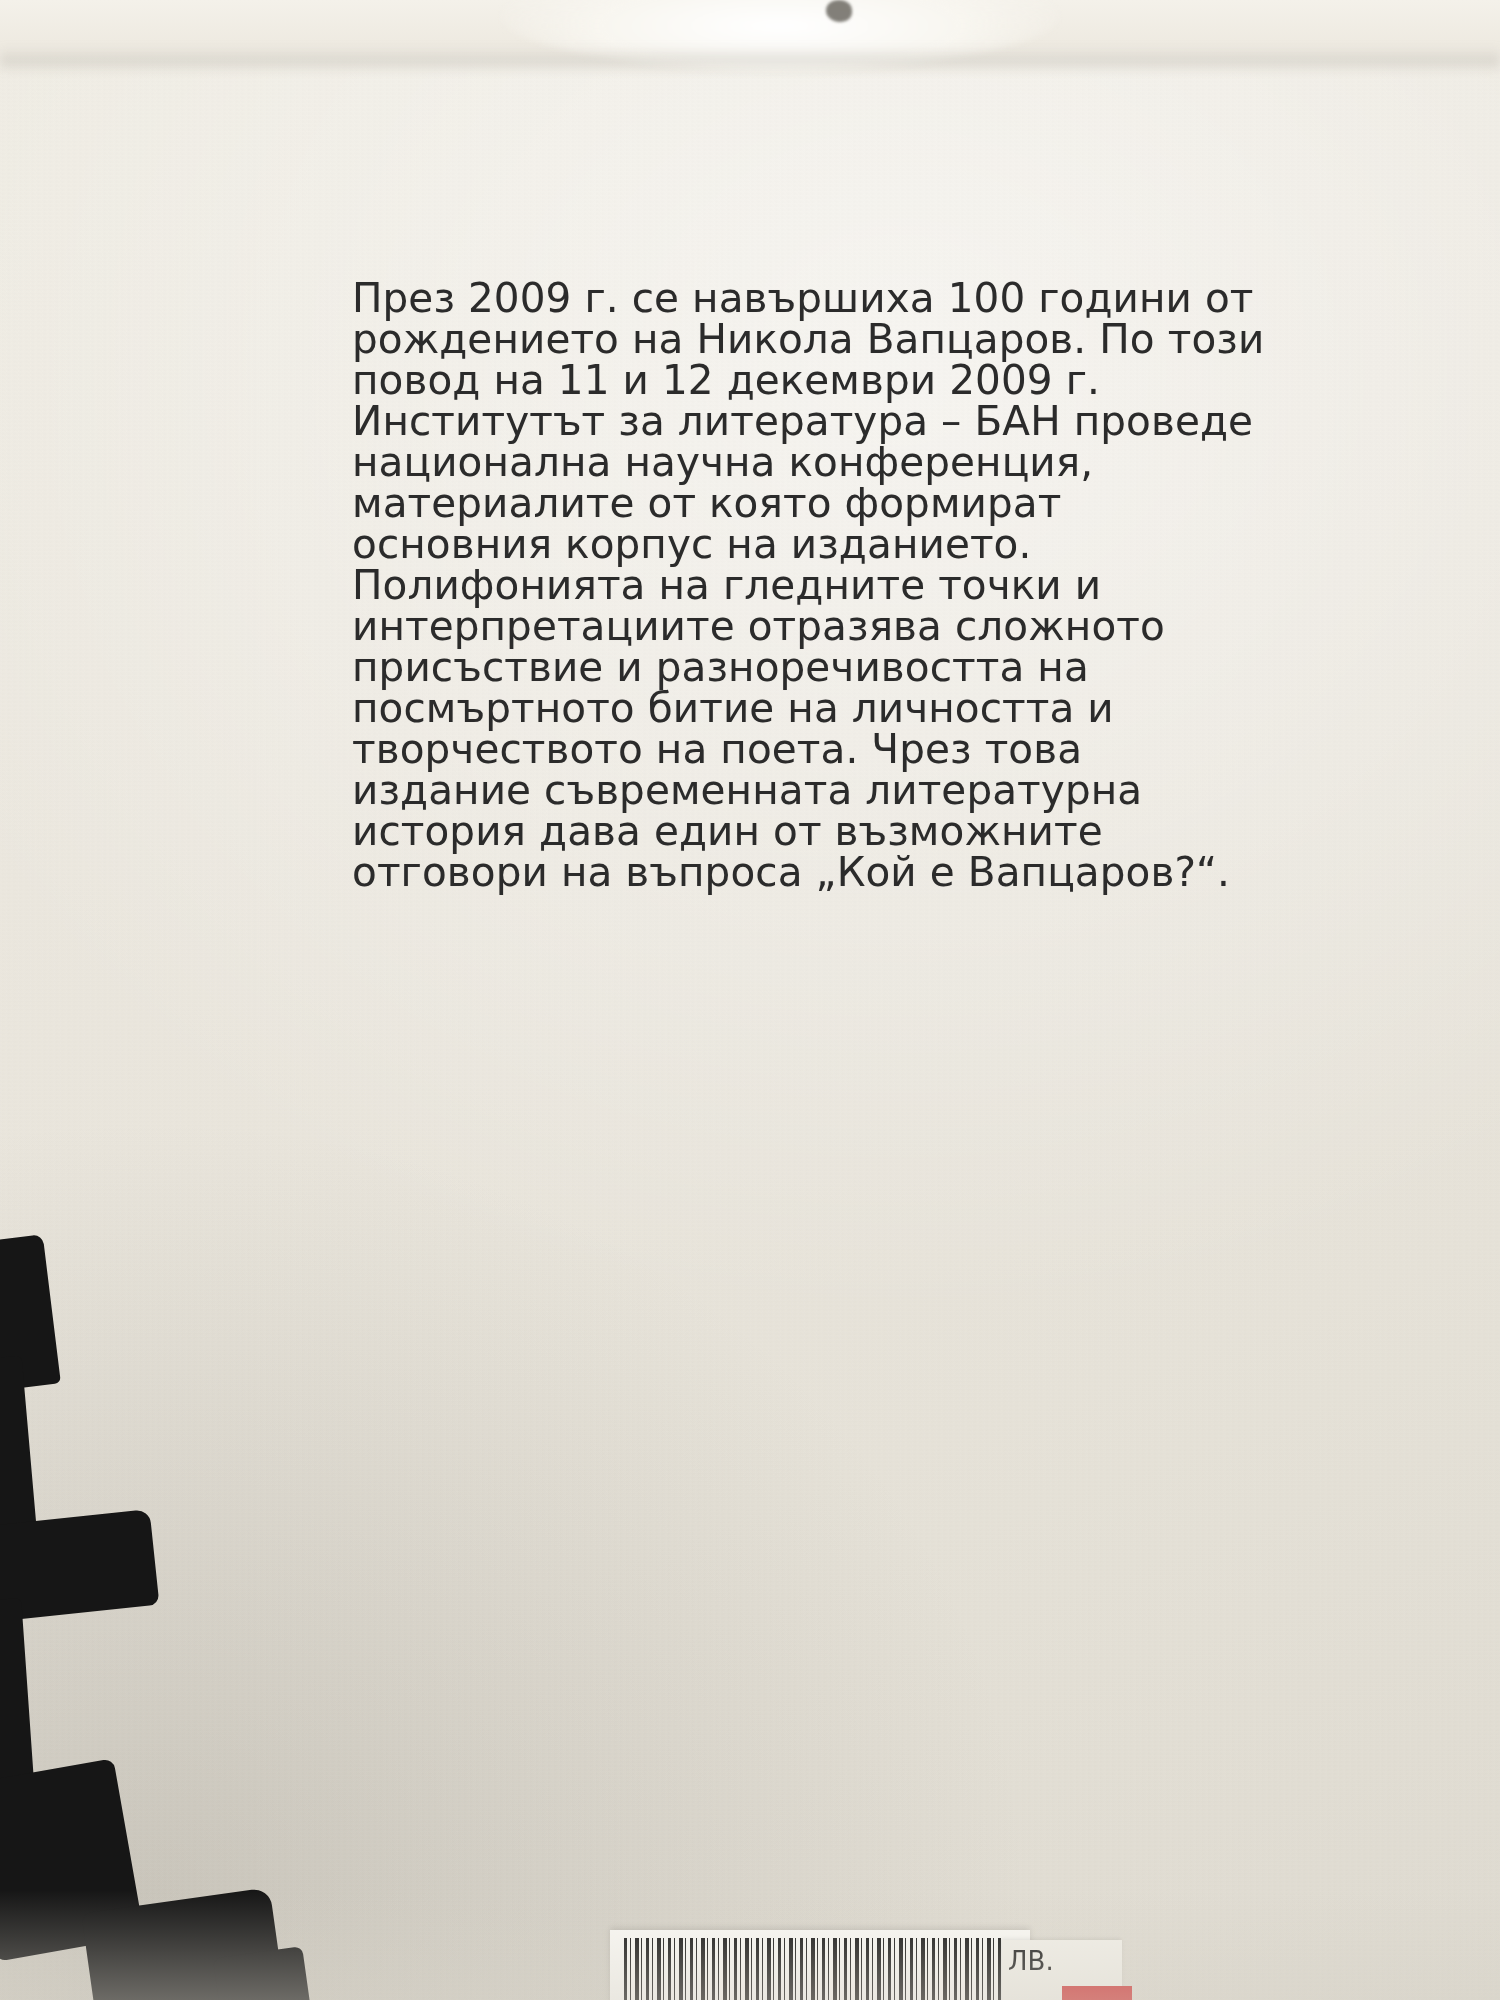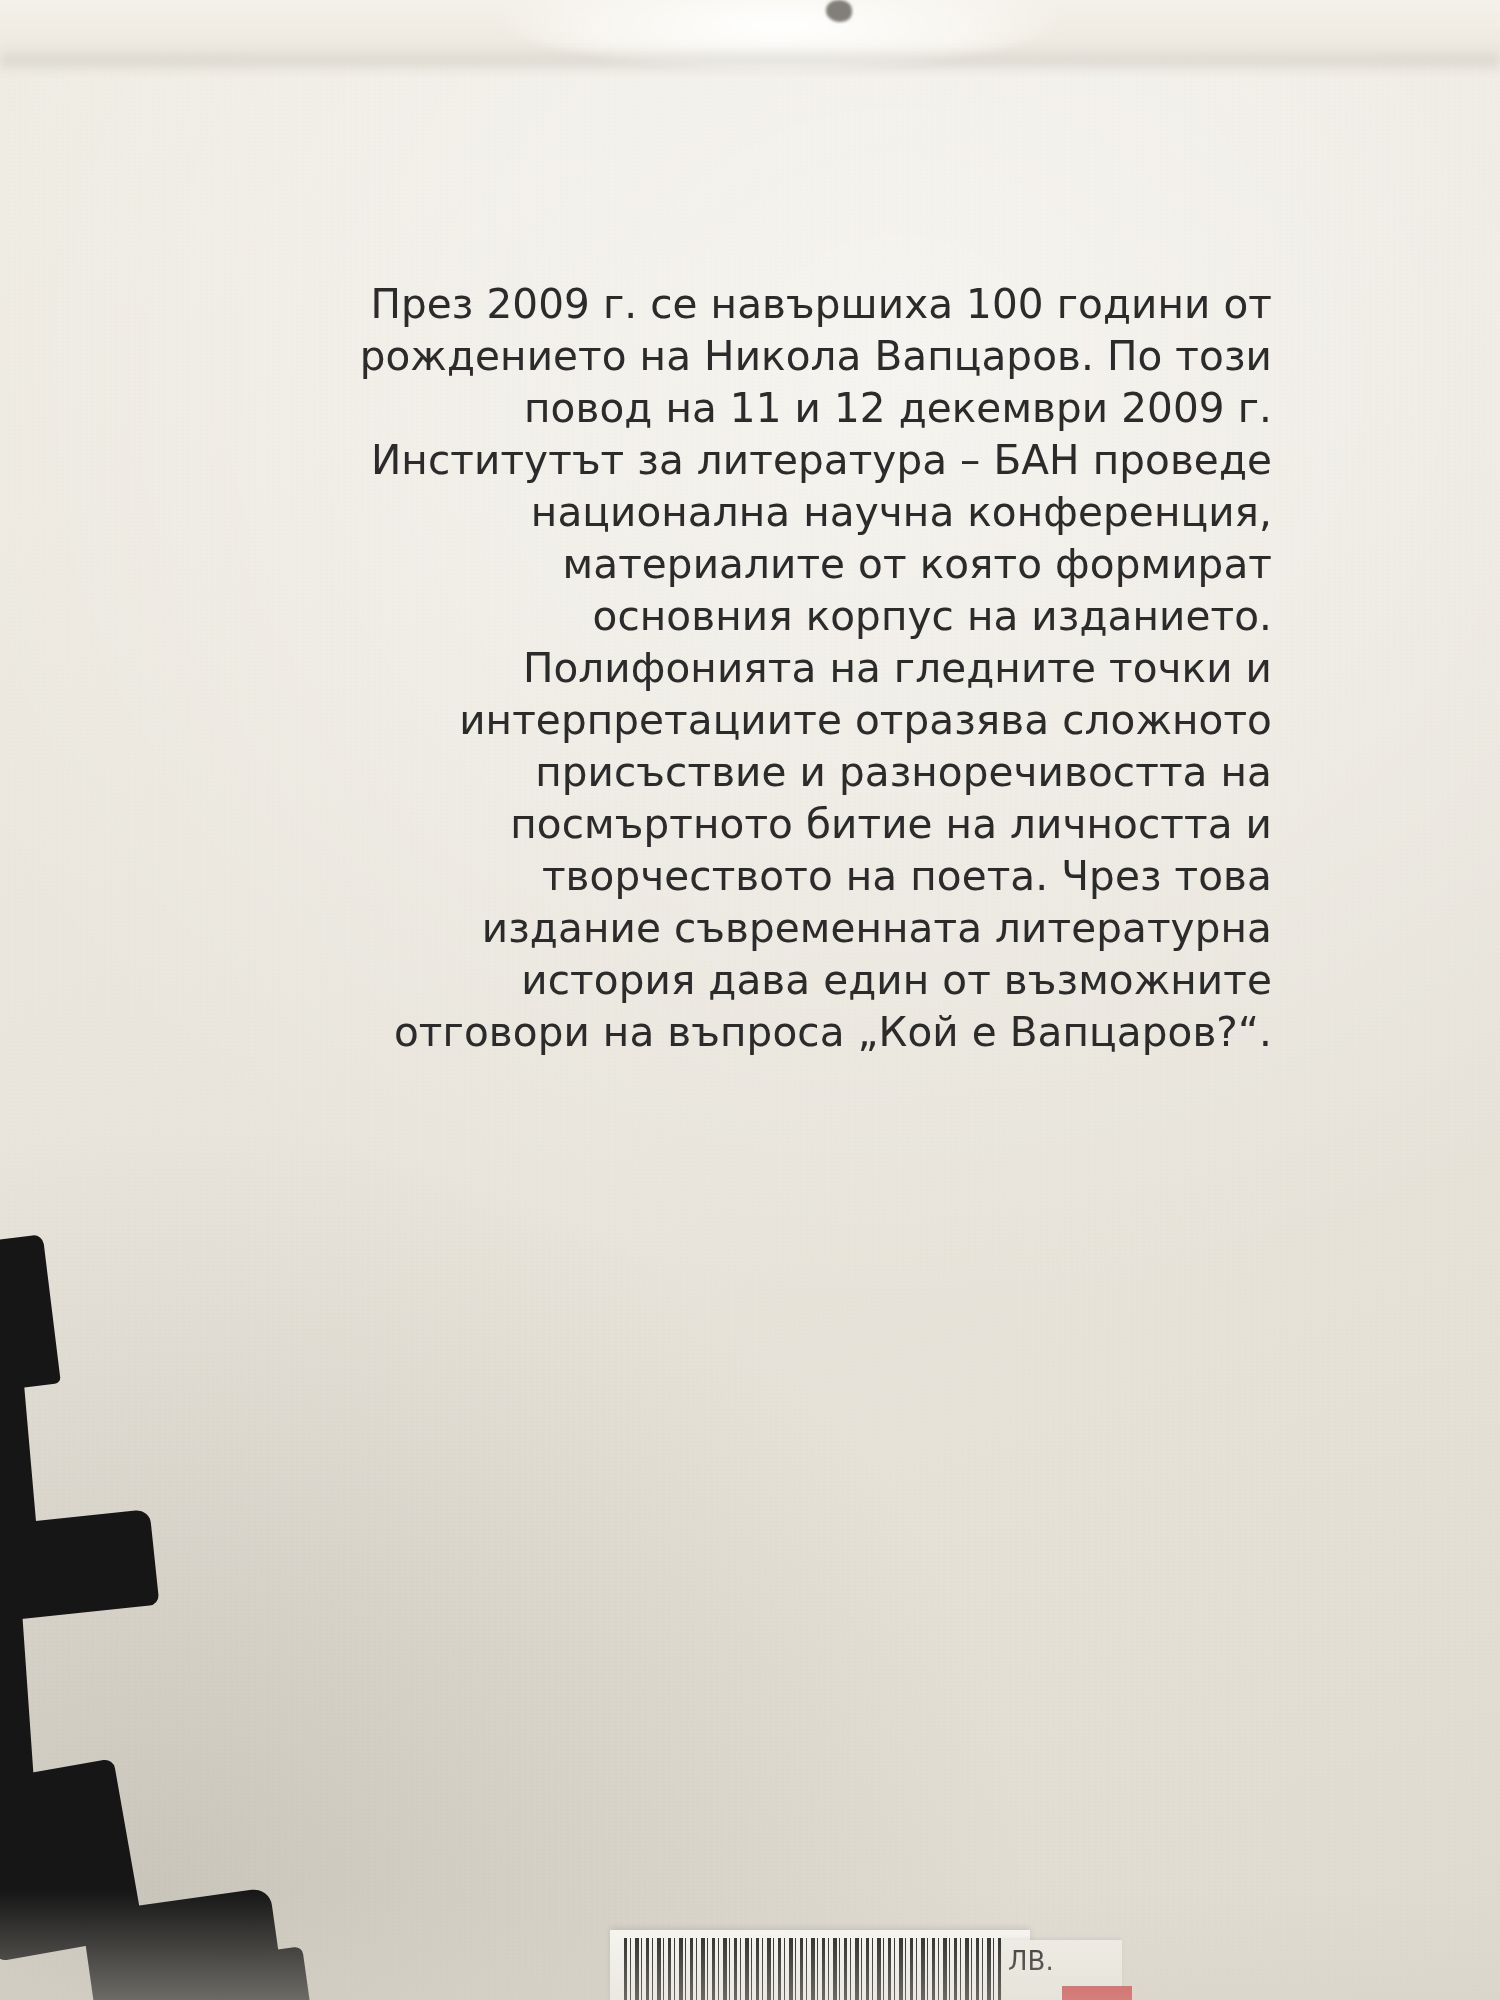--- a/index.html
+++ b/index.html
@@ -75,23 +75,23 @@
     filter: blur(4px);
   }
   
   .blurb {
     position: absolute;
     left: 352px;
     top: 278px;
     width: 920px;
     color: #2b2b2b;
     font-size: 40.5px;
-    line-height: 52px;
+    line-height: 41px;
     letter-spacing: 0.1px;
-    text-align: right;
+    text-align: left;
     white-space: pre-wrap;
     text-shadow: 0 0 1px rgba(40,40,40,0.10);
   }
   
   .art {
     position: absolute;
     left: -20px;
     top: 1210px;
     width: 380px;
     height: 820px;

